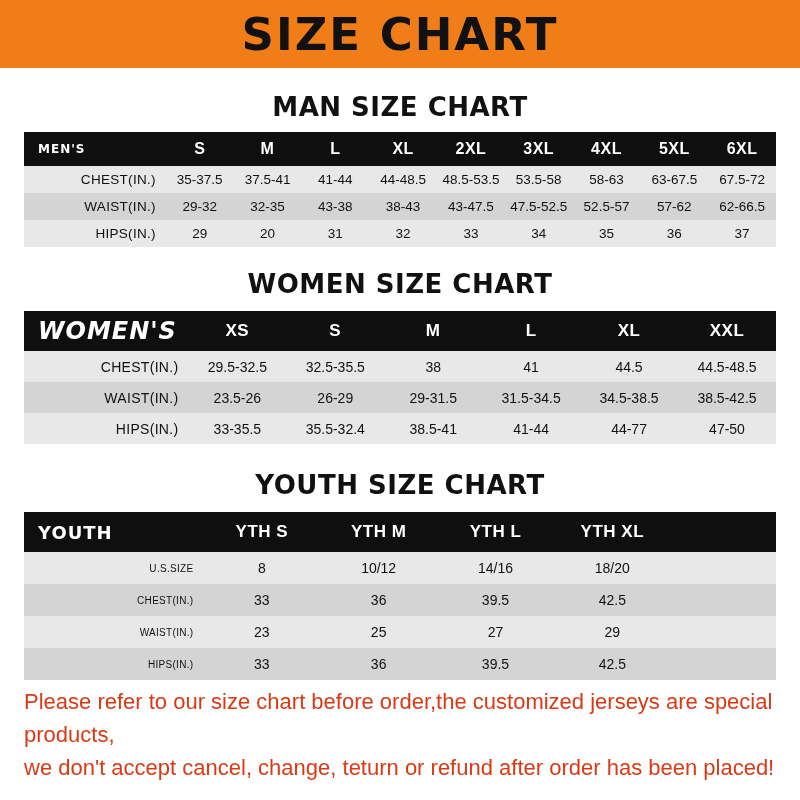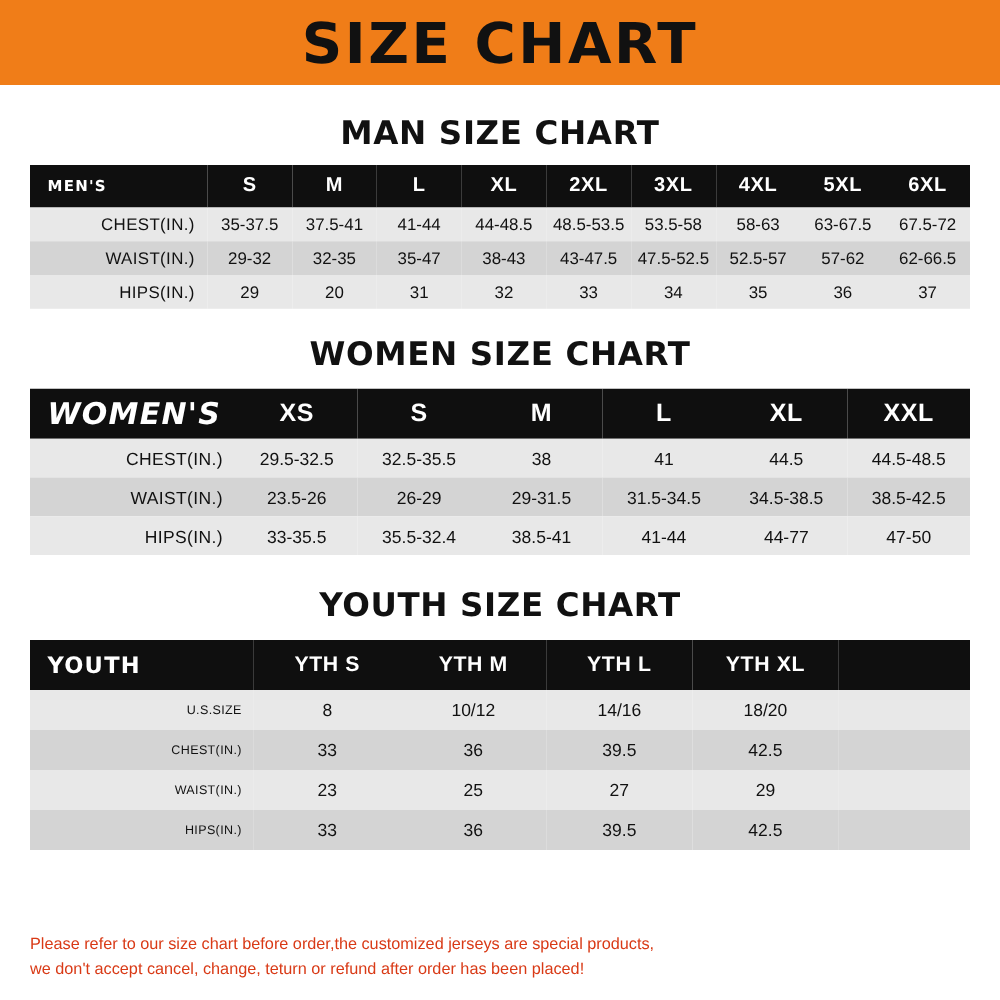--- a/index.html
+++ b/index.html
@@ -93,40 +93,40 @@
   table.size-table tbody tr.light { background: #e8e8e8; }
   table.size-table tbody tr.dark  { background: #d4d4d4; }
   table.size-table tbody td.rowlabel {
     text-align: right;
     padding-right: 10px;
     font-size: 13.5px;
     letter-spacing: 0.3px;
   }
 
   
-  #women-table thead th { height: 40px; font-size: 20px; }
+  #women-table thead th { height: 40px; font-size: 17px; }
   #women-table thead th.rowlabel { font-size: 24px; font-style: italic; }
   #women-table tbody tr td { height: 31px; font-size: 14px; }
   #women-table tbody td.rowlabel { font-size: 14px; }
 
   
   #youth-table thead th { height: 40px; font-size: 17px; }
   #youth-table thead th.rowlabel { font-size: 18px; }
   #youth-table tbody tr td { height: 32px; font-size: 14px; }
   #youth-table tbody td.rowlabel { font-size: 10px; }
 
   
   .footer-note {
     position: absolute;
     left: 24px;
     right: 18px;
     bottom: 16px;
     color: #d93a16;
     font-family: "Liberation Sans", sans-serif;
-    font-size: 13px;
+    font-size: 22px;
     line-height: 1.5;
     text-align: left;
   }
 </style>
 </head>
 <body>
 
 <div class="page">
 
   <div class="banner">
@@ -161,21 +161,21 @@
           <td>48.5-53.5</td>
           <td>53.5-58</td>
           <td>58-63</td>
           <td>63-67.5</td>
           <td>67.5-72</td>
         </tr>
         <tr class="dark">
           <td class="rowlabel">WAIST(IN.)</td>
           <td>29-32</td>
           <td>32-35</td>
-          <td>35-47</td>
+          <td>43-38</td>
           <td>38-43</td>
           <td>43-47.5</td>
           <td>47.5-52.5</td>
           <td>52.5-57</td>
           <td>57-62</td>
           <td>62-66.5</td>
         </tr>
         <tr class="light">
           <td class="rowlabel">HIPS(IN.)</td>
           <td>29</td>

